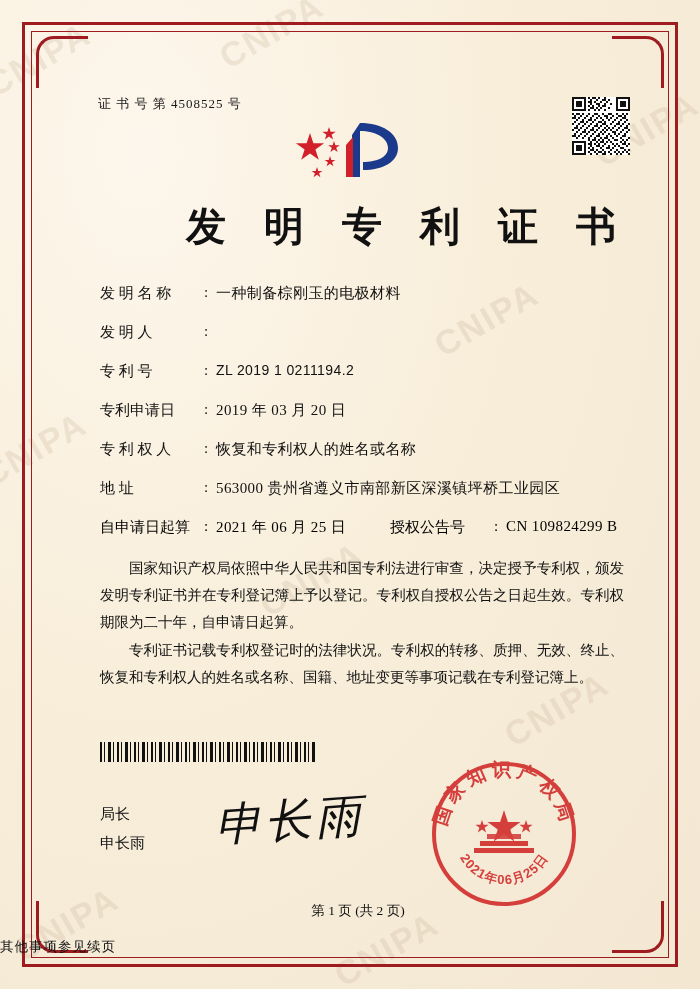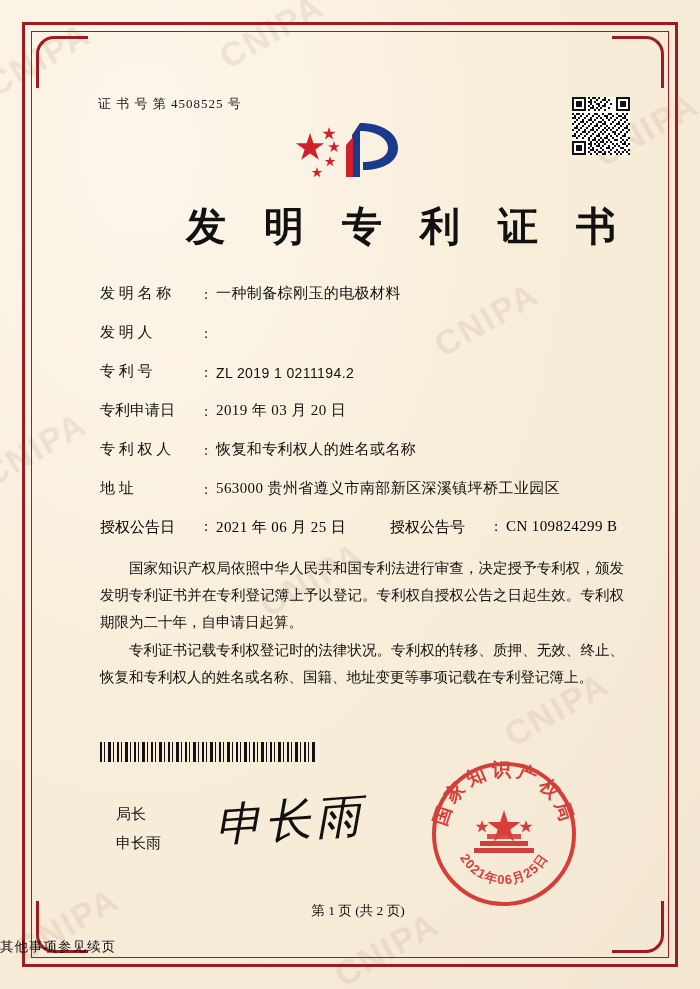--- a/index.html
+++ b/index.html
@@ -96,21 +96,21 @@
     letter-spacing: 14px;
     color: #111;
     font-weight: bold;
     font-family: "Liberation Serif", "DejaVu Serif", serif;
     margin: 6px 0 30px 0;
     text-indent: 14px;
   }
   .fields { margin: 0 0 0 30px; }
   .field-row {
     display: flex;
-    align-items: flex-end;
+    align-items: flex-start;
     font-size: 15px;
     color: #111;
     margin-bottom: 20px;
   }
   .f-label {
     width: 104px;
     flex: 0 0 104px;
     display: flex;
     justify-content: space-between;
     letter-spacing: 0;
@@ -151,21 +151,21 @@
       to right,
       #111 0px, #111 2px, transparent 2px, transparent 4px,
       #111 4px, #111 5px, transparent 5px, transparent 8px,
       #111 8px, #111 11px, transparent 11px, transparent 13px,
       #111 13px, #111 14px, transparent 14px, transparent 17px);
   }
 
   
   .sig-label {
     position: absolute;
-    left: 116px; top: 800px;
+    left: 100px; top: 800px;
     font-size: 15px;
     line-height: 1.9;
     color: #111;
   }
   .sig-script {
     position: absolute;
     left: 215px; top: 790px;
     font-size: 46px;
     color: #111;
     font-family: "Liberation Serif", "DejaVu Serif", serif;
@@ -511,21 +511,21 @@
       </div>
 
       <div class="field-row">
         <div class="f-label">地 址</div>
         <div class="f-colon">:</div>
         <div class="f-value">563000 贵州省遵义市南部新区深溪镇坪桥工业园区</div>
       </div>
 
       <div class="grant-row">
         <div class="grant-left">
-          <div class="f-label">授权公告日</div>
+          <div class="f-label">自申请日起算</div>
           <div class="f-colon">:</div>
           <div class="f-value">2021 年 06 月 25 日</div>
         </div>
         <div class="grant-right">
           <div class="f-label">授权公告号</div>
           <div class="f-colon">:</div>
           <div class="f-value">CN 109824299 B</div>
         </div>
       </div>
 

